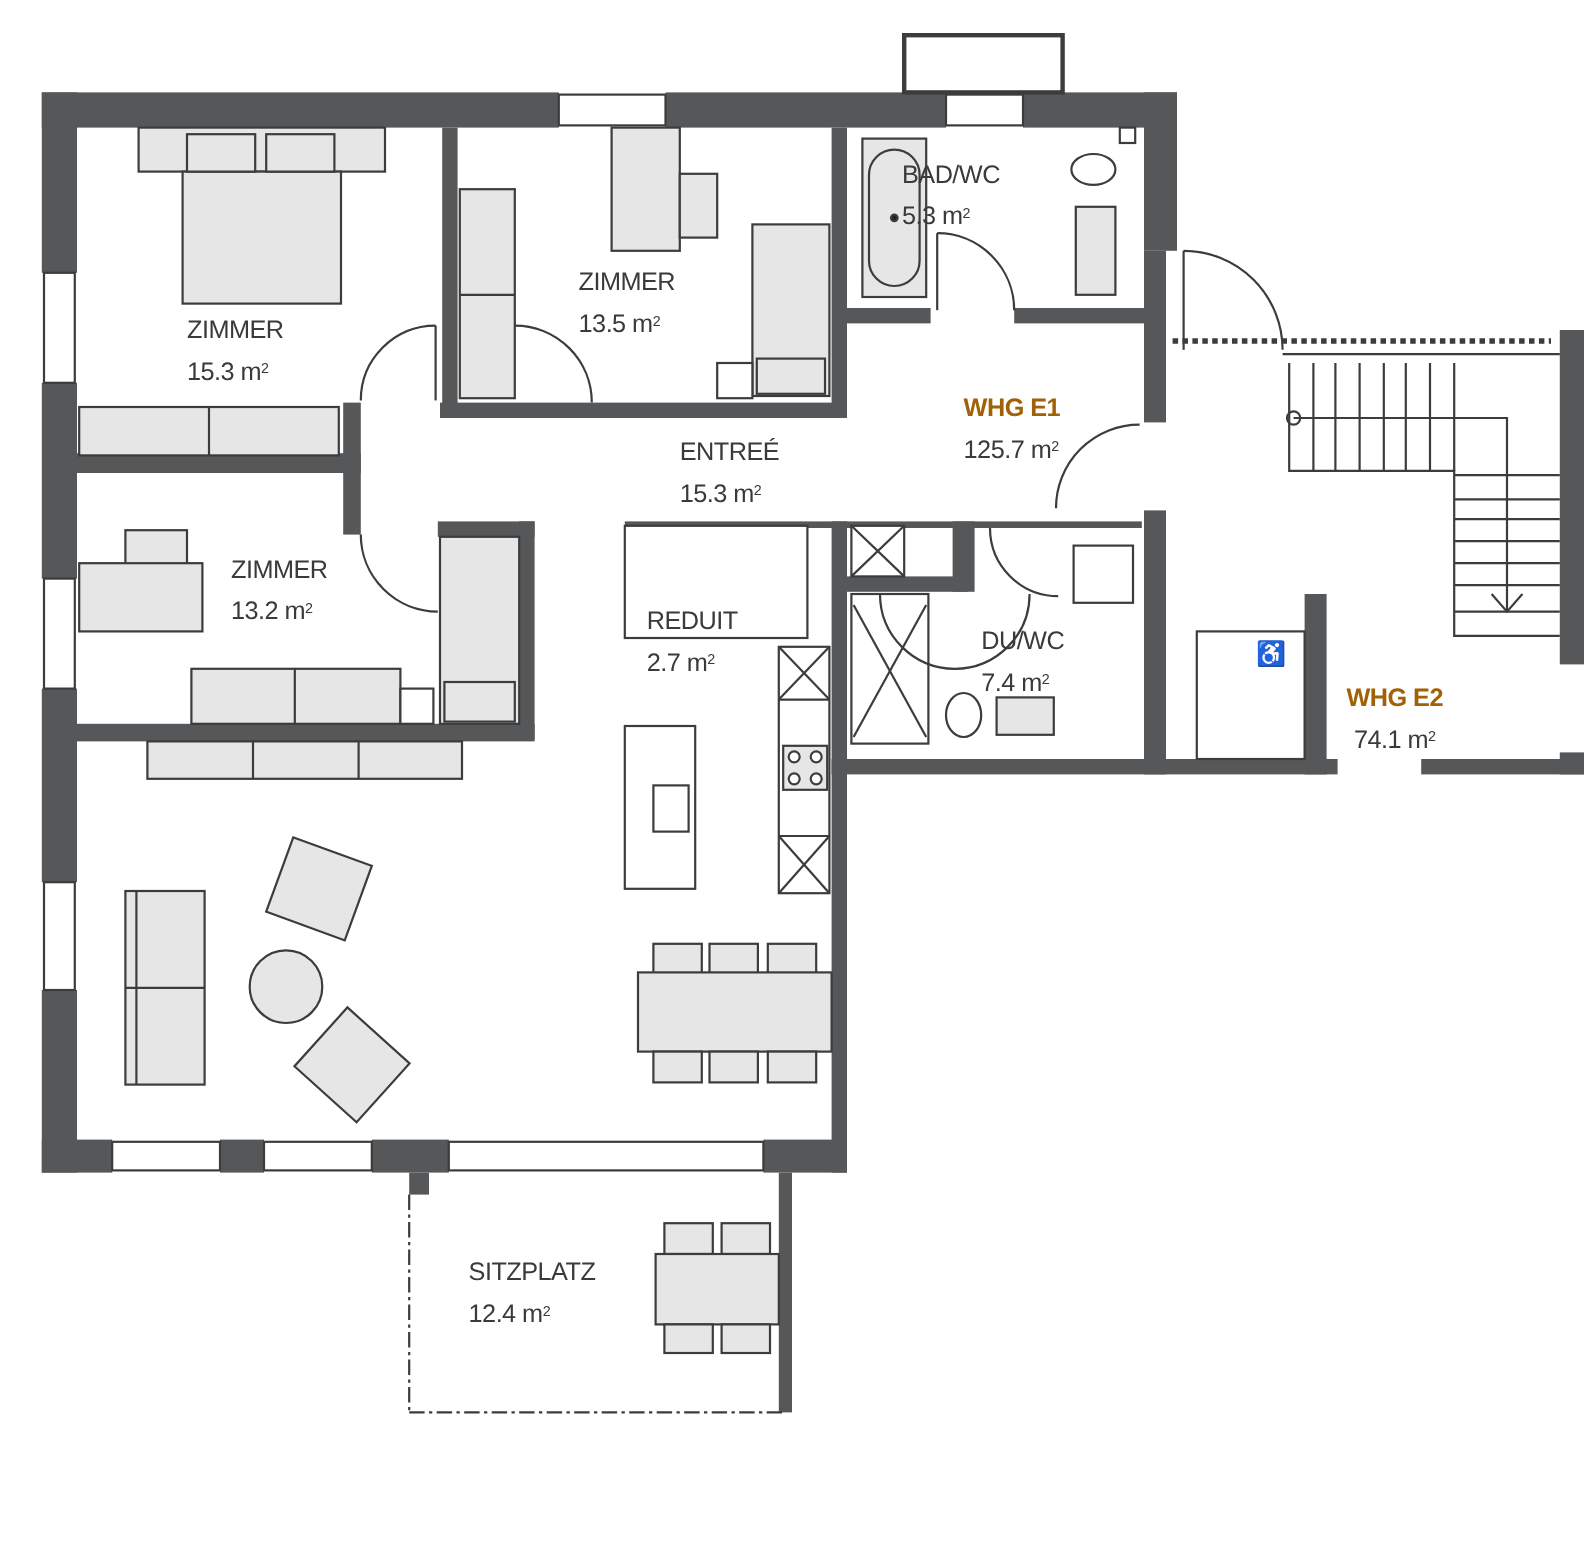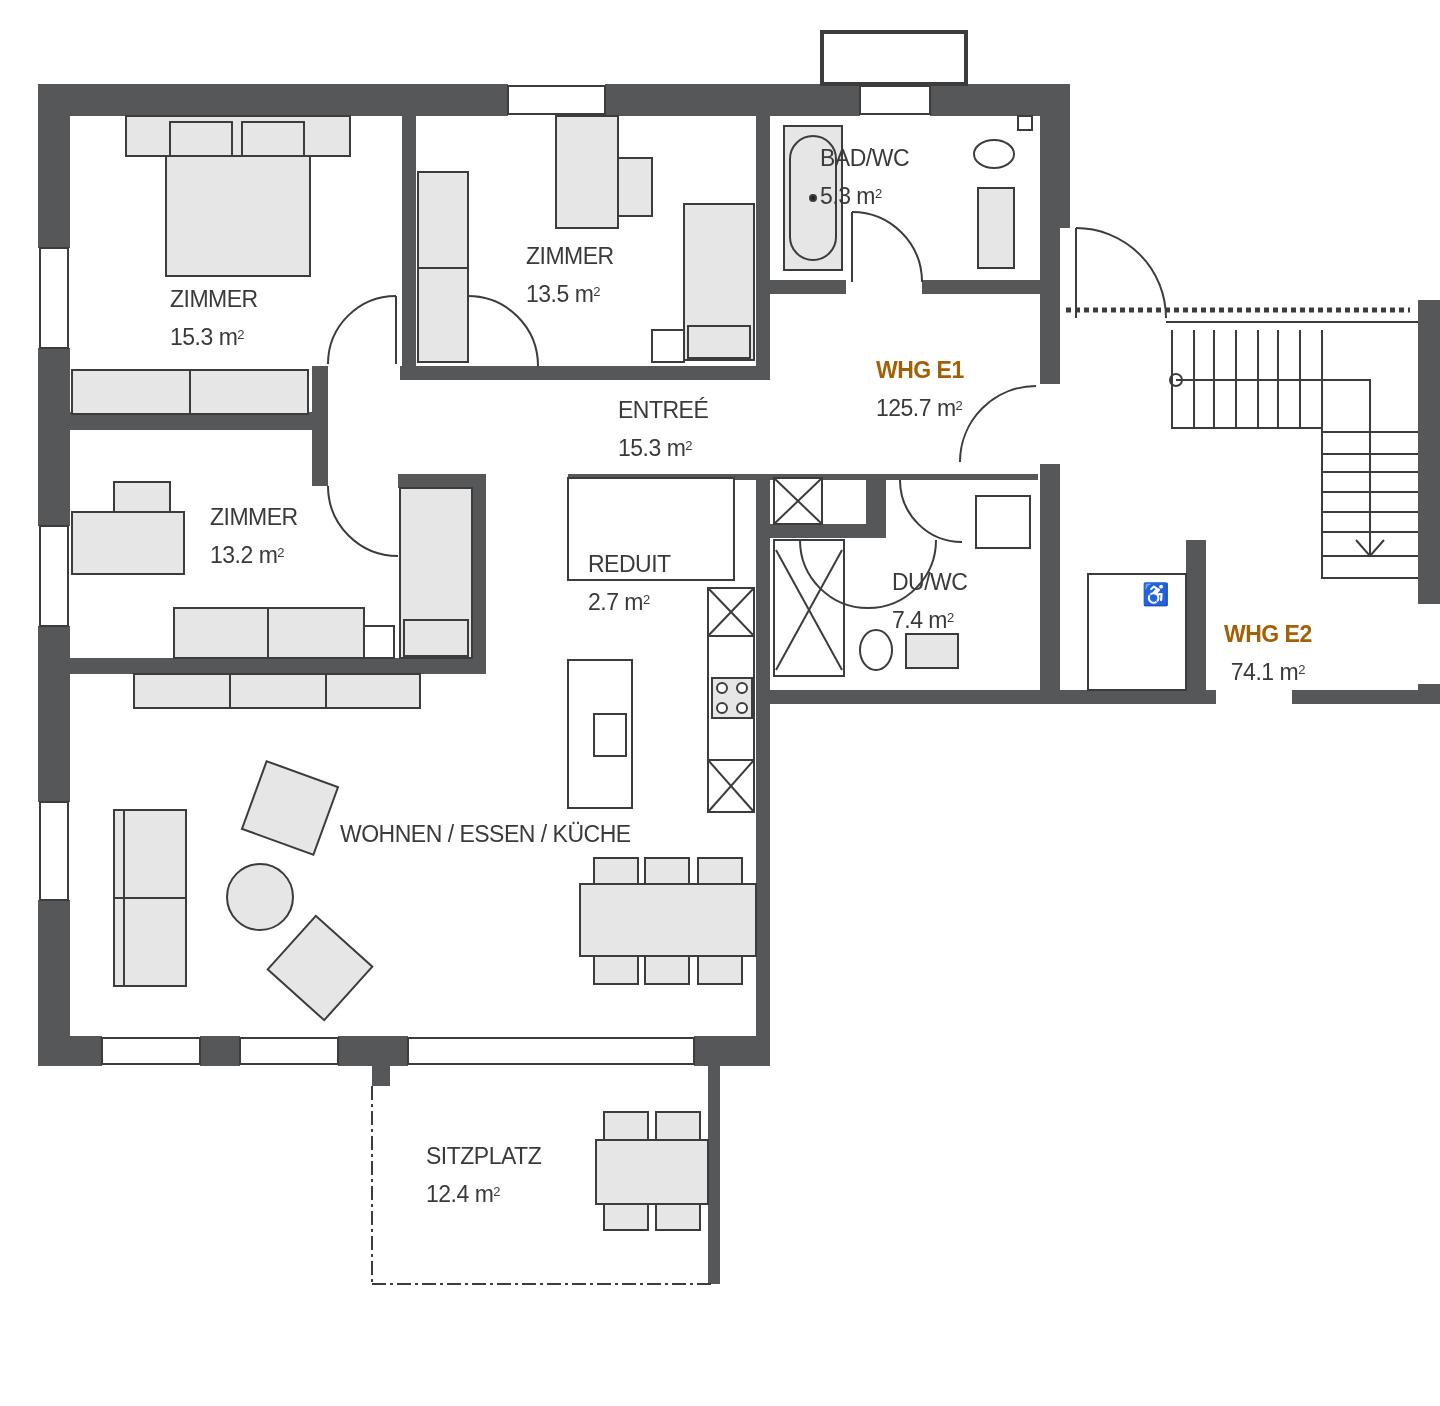--- a/index.html
+++ b/index.html
@@ -234,20 +234,19 @@
 </div>
 <div class="lbl" style="left:892px;top:568px;">
   <span class="name">DU/WC</span>
   <span class="area"><span>7.4 m</span><sup>2</sup></span>
 </div>
 <div class="lbl bold" style="left:1224px;top:620px;text-align:center;">
   <span class="name">WHG E2</span>
   <span class="area"><span>74.1 m</span><sup>2</sup></span>
 </div>
 <div class="lbl" style="left:340px;top:820px;">
-  <span class="name">WOHNEN / ESSEN / KÜCHE</span>
 </div>
 <div class="lbl" style="left:426px;top:1142px;">
   <span class="name">SITZPLATZ</span>
   <span class="area"><span>12.4 m</span><sup>2</sup></span>
 </div>
 
 <div style="position:absolute;left:1142px;top:584px;font-size:22px;color:#3a3a3a;line-height:22px;">♿</div>
 
 </body></html>

